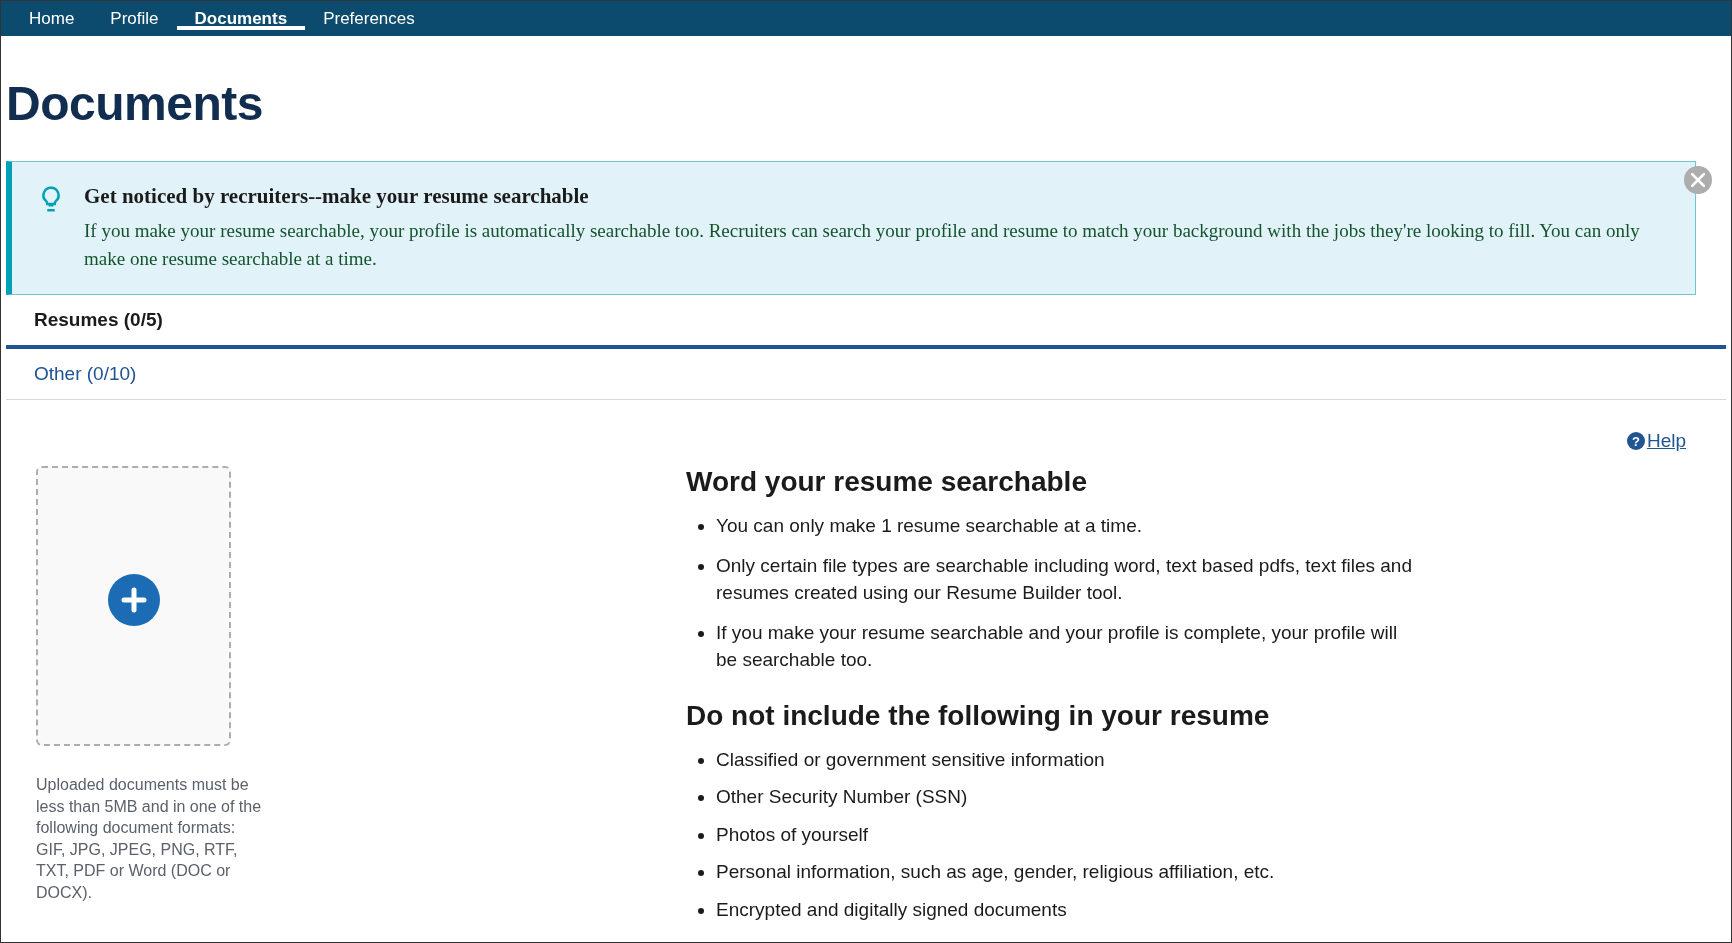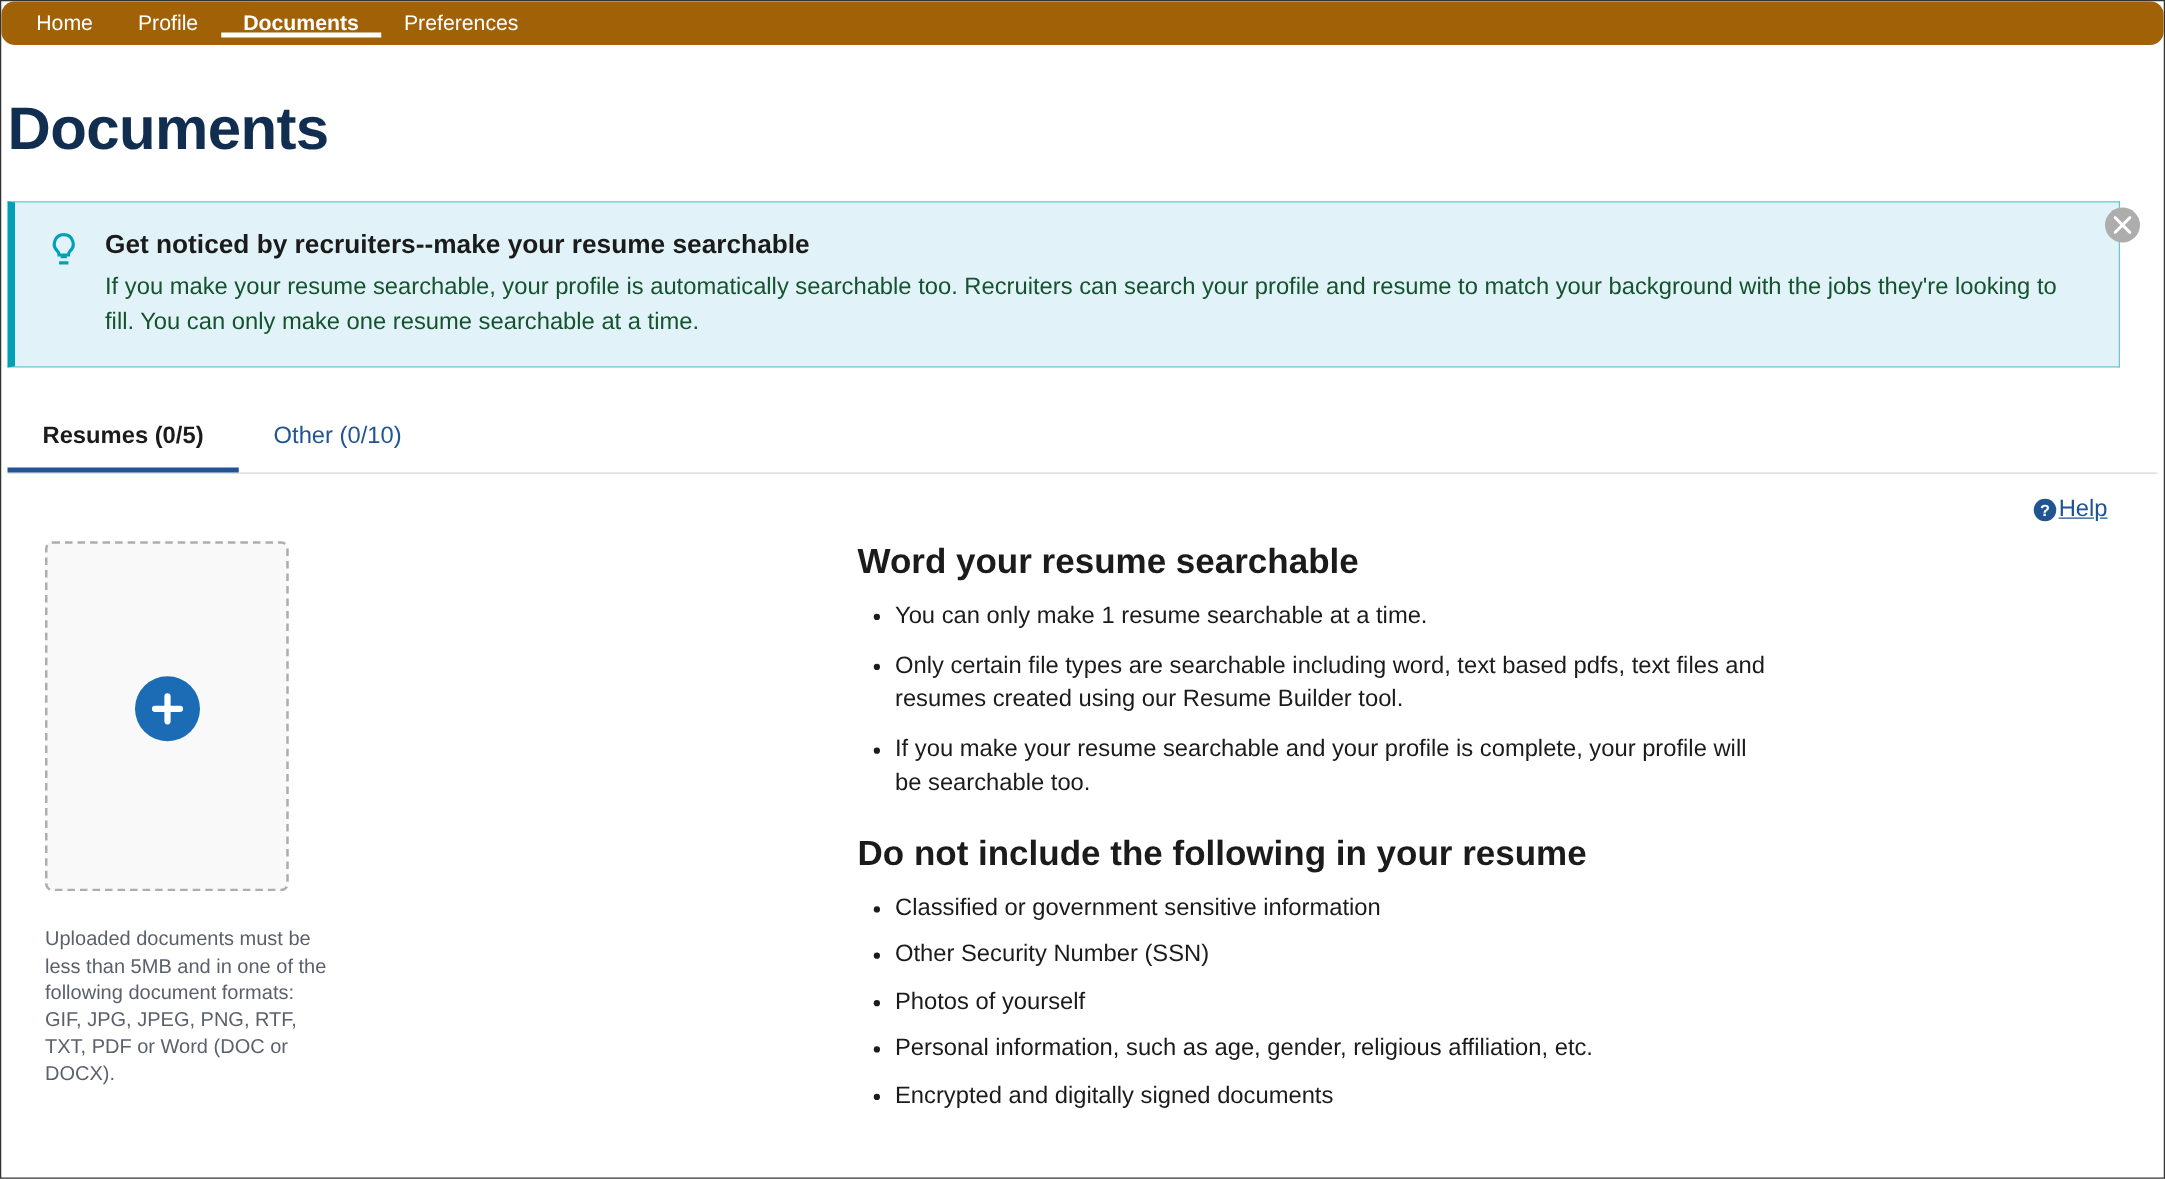--- a/index.html
+++ b/index.html
@@ -6,26 +6,25 @@
     body {
       font-family: -apple-system, BlinkMacSystemFont, "Segoe UI", "Source Sans Pro", sans-serif;
       background: #fff;
       color: #1b1b1b;
       border: 1px solid #333;
       width: 1732px;
       height: 943px;
       overflow: hidden;
     }
     .topnav {
-      background: #a16207;
+      background: #0c4a6e;
       display: flex;
       padding: 11px 10px;
       height: 35px;
       align-items: stretch;
-      border-radius: 11px;
     }
     .topnav-item {
       color: #fff;
       font-size: 17px;
       padding: 7px 18px;
       cursor: pointer;
       display: flex;
       align-items: center;
     }
     .topnav-item.active {
@@ -37,21 +36,21 @@
     }
     h1.page-title {
       font-size: 48px;
       font-weight: 800;
       color: #112e51;
       margin: 40px 0 30px 0;
       letter-spacing: -0.5px;
     }
     .tipbox-wrap {
       position: relative;
-      margin-bottom: 30px;
+      font-family: Liberation Serif, serif;
     }
     .tipbox {
       border: 1px solid #6fc6cc;
       border-left: 6px solid #00a1b6;
       background: #e1f3f8;
       padding: 22px 28px 22px 72px;
       position: relative;
       margin-right: 30px;
     }
     .tip-icon {
@@ -82,21 +81,22 @@
       border-radius: 50%;
       display: flex;
       align-items: center;
       justify-content: center;
       cursor: pointer;
     }
     .tip-close svg { width: 14px; height: 14px; }
     .tabs {
       display: flex;
       border-bottom: 1px solid #d6d7d9;
-      margin: 0 0 18px 0;
+      margin: 0 0 30px 0;
+      flex-direction: column;
     }
     .tab {
       padding: 14px 28px;
       font-size: 19px;
       color: #205493;
       cursor: pointer;
     }
     .tab.active {
       font-weight: 700;
       color: #1b1b1b;

